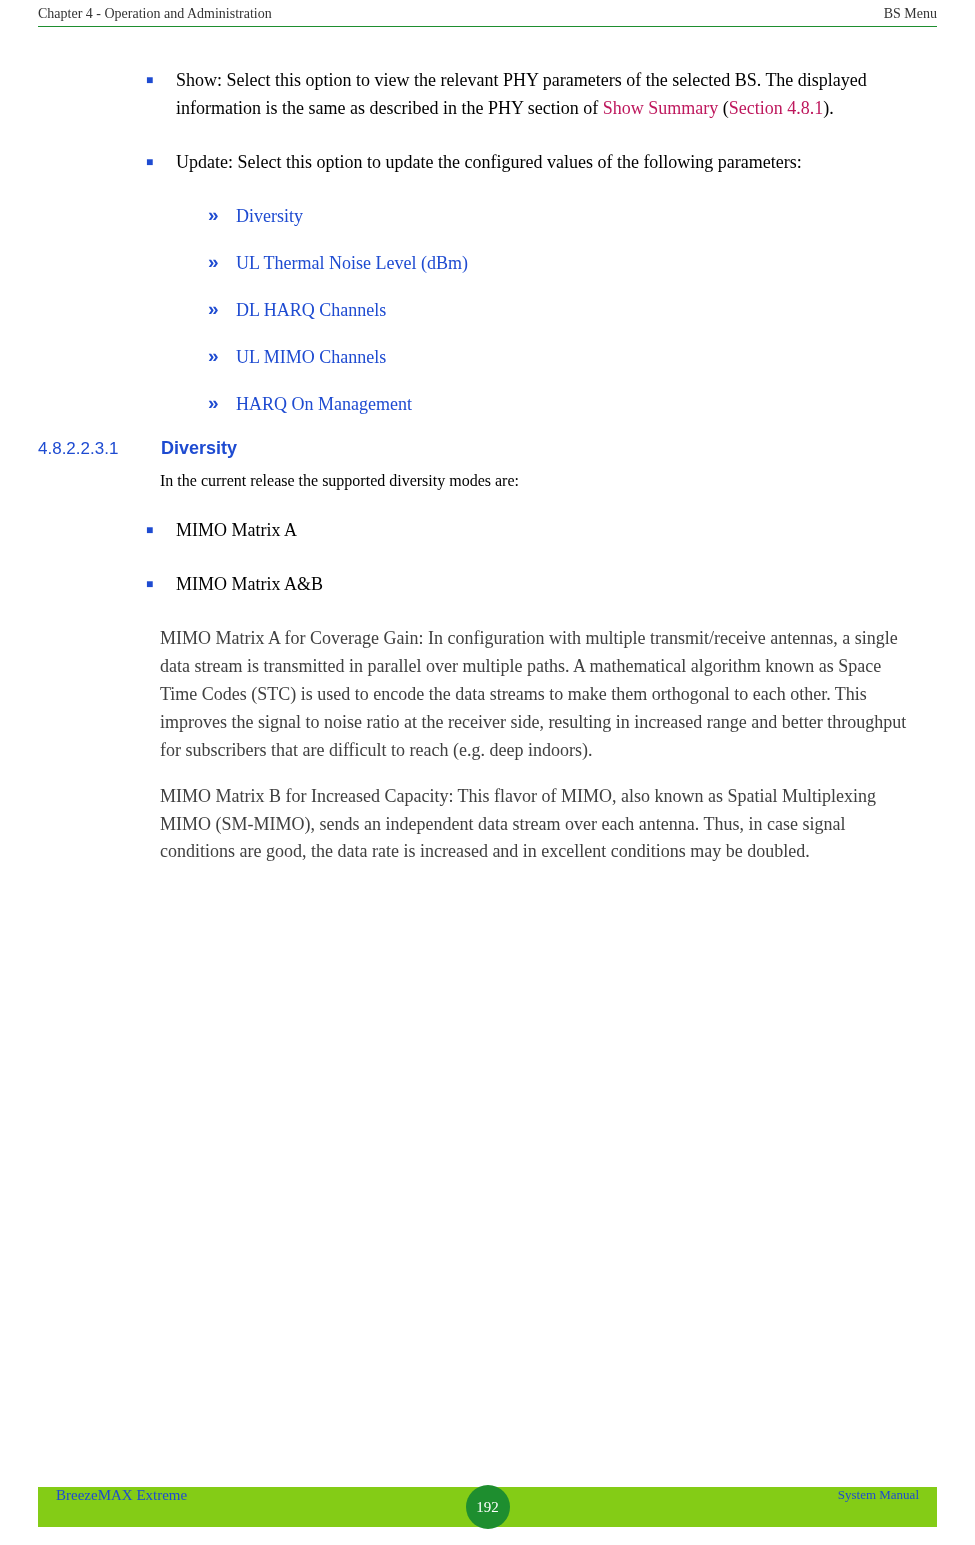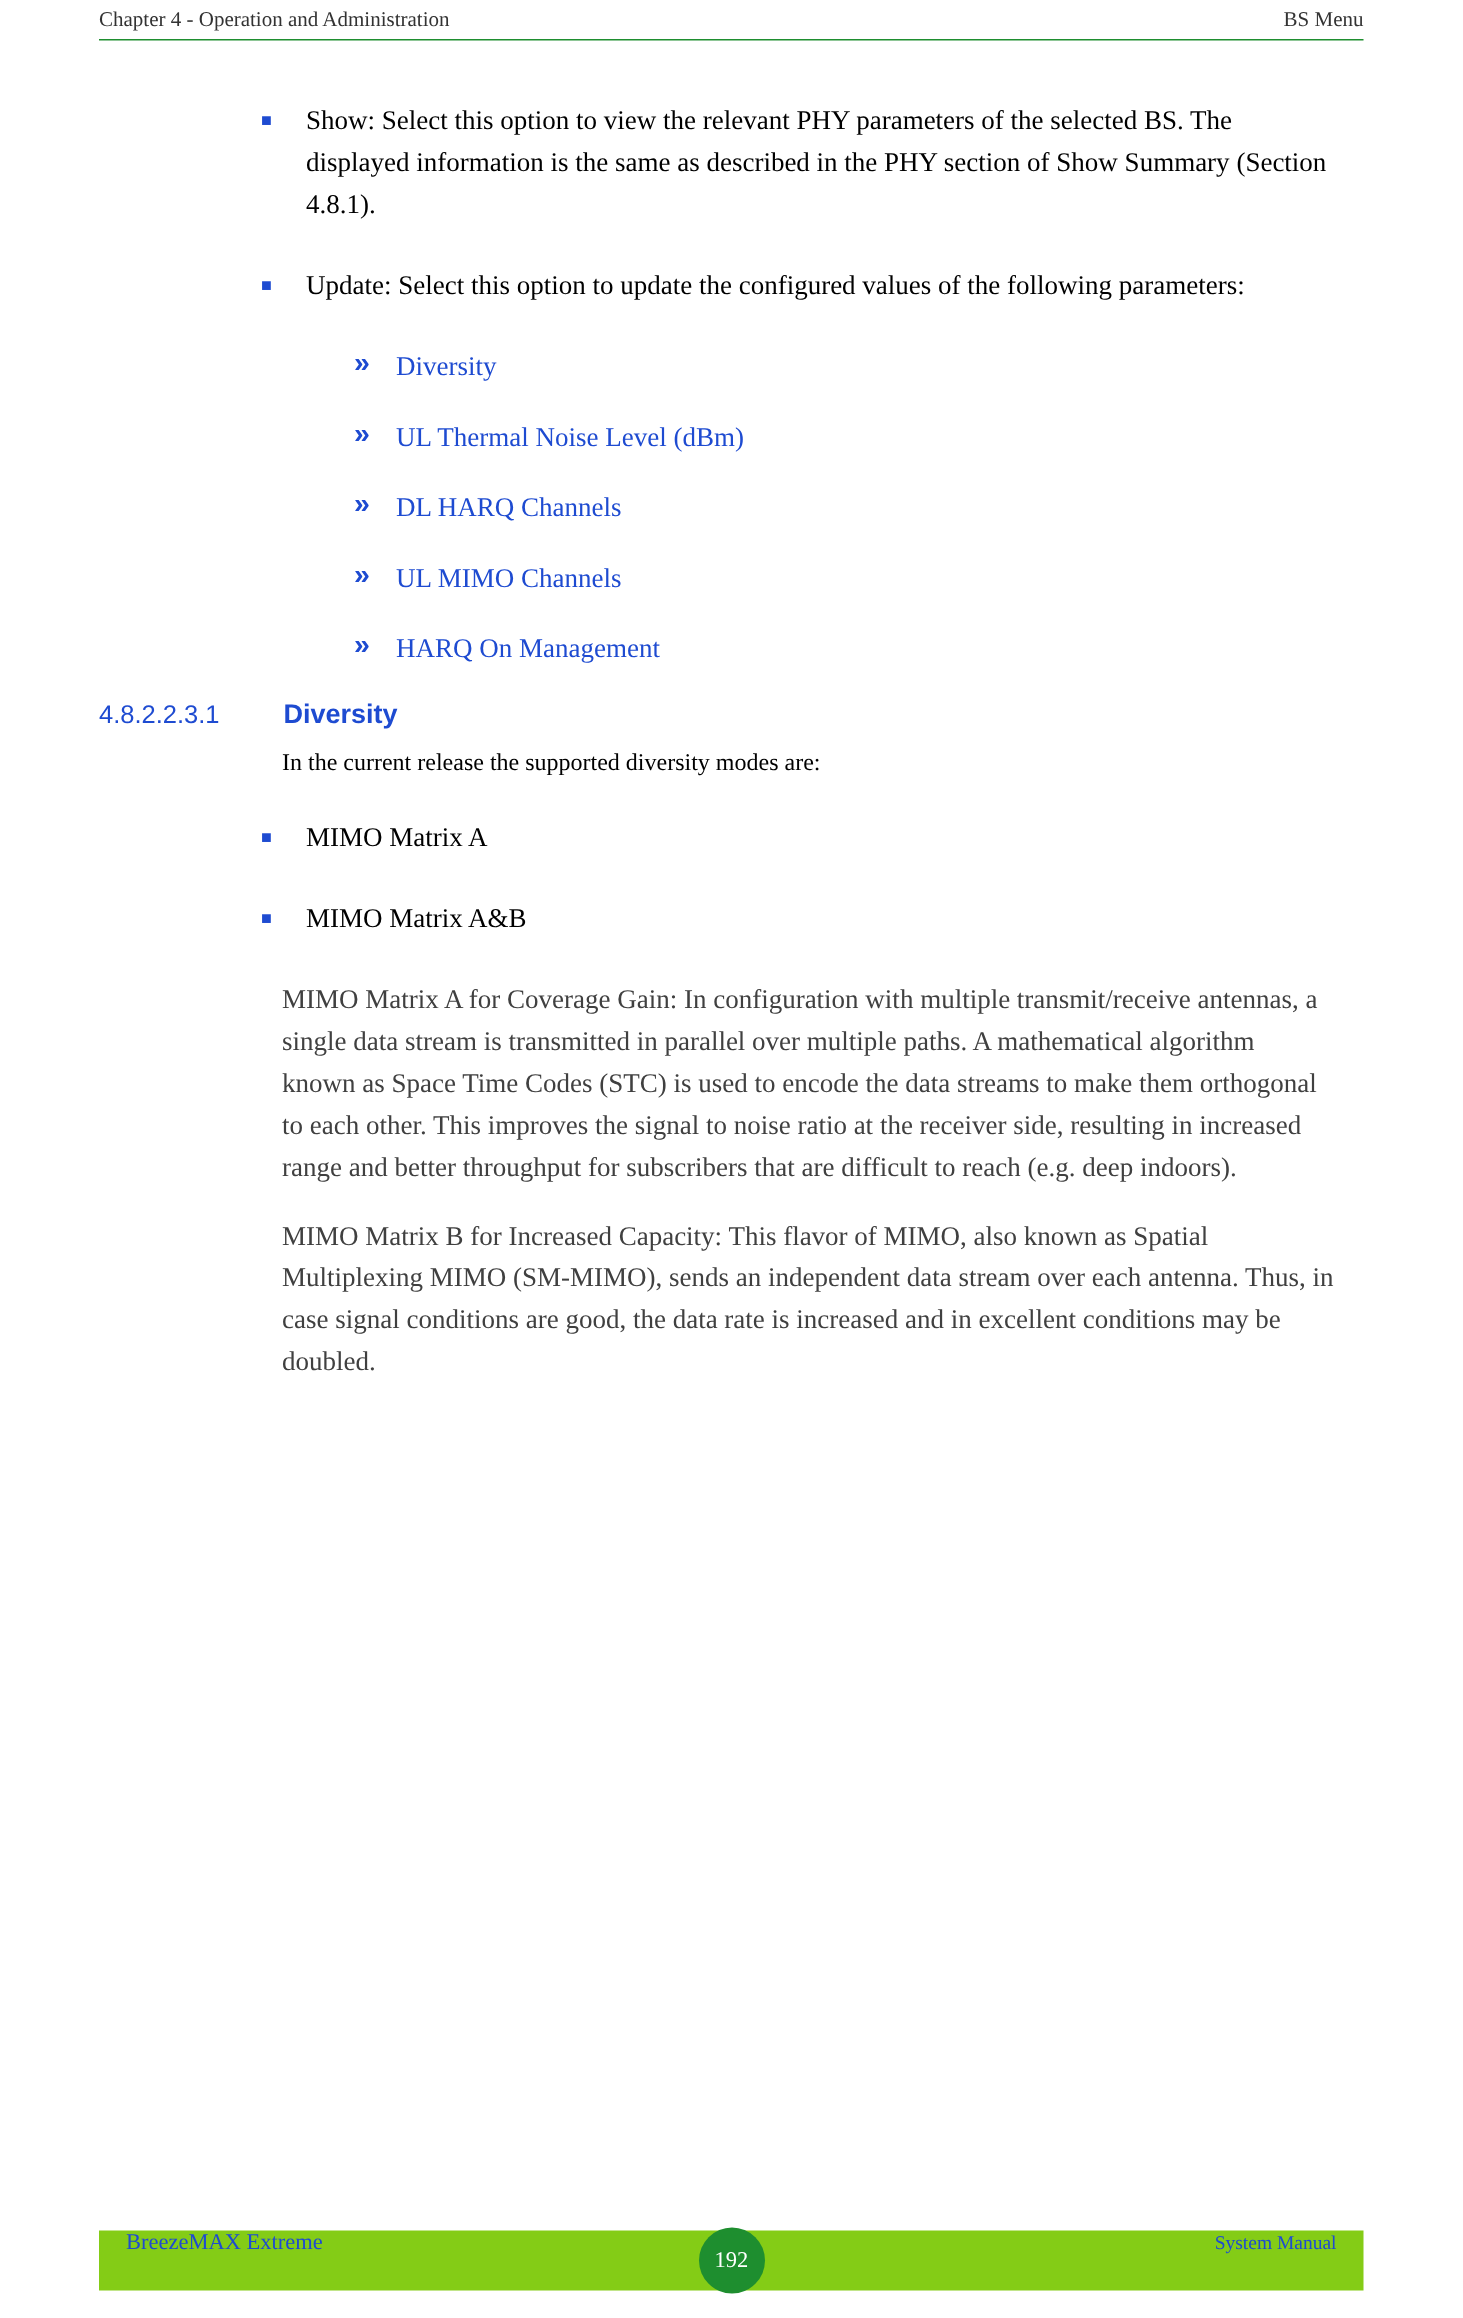--- a/index.html
+++ b/index.html
@@ -8,21 +8,21 @@
       box-sizing: border-box;
     }
     body {
       font-family: Georgia, 'Times New Roman', serif;
       background: #fff;
       width: 975px;
       height: 1545px;
       position: relative;
     }
     .page-container {
-      padding: 0 66px;
+      padding: 0 38px;
       height: 100%;
       display: flex;
       flex-direction: column;
     }
     .top-header {
       display: flex;
       justify-content: space-between;
       font-size: 14px;
       color: #333;
       padding: 6px 0 4px 0;
@@ -49,21 +49,21 @@
     }
     .list-item-l1::before {
       content: "■";
       position: absolute;
       left: 0;
       top: 4px;
       color: #1e4bd1;
       font-size: 12px;
     }
     .link-style {
-      color: #000000;
+      color: #be185d;
     }
     .list-level2 {
       margin-left: 170px;
       padding-right: 20px;
     }
     .list-item-l2 {
       position: relative;
       padding-left: 28px;
       margin-bottom: 20px;
       font-size: 18px;

